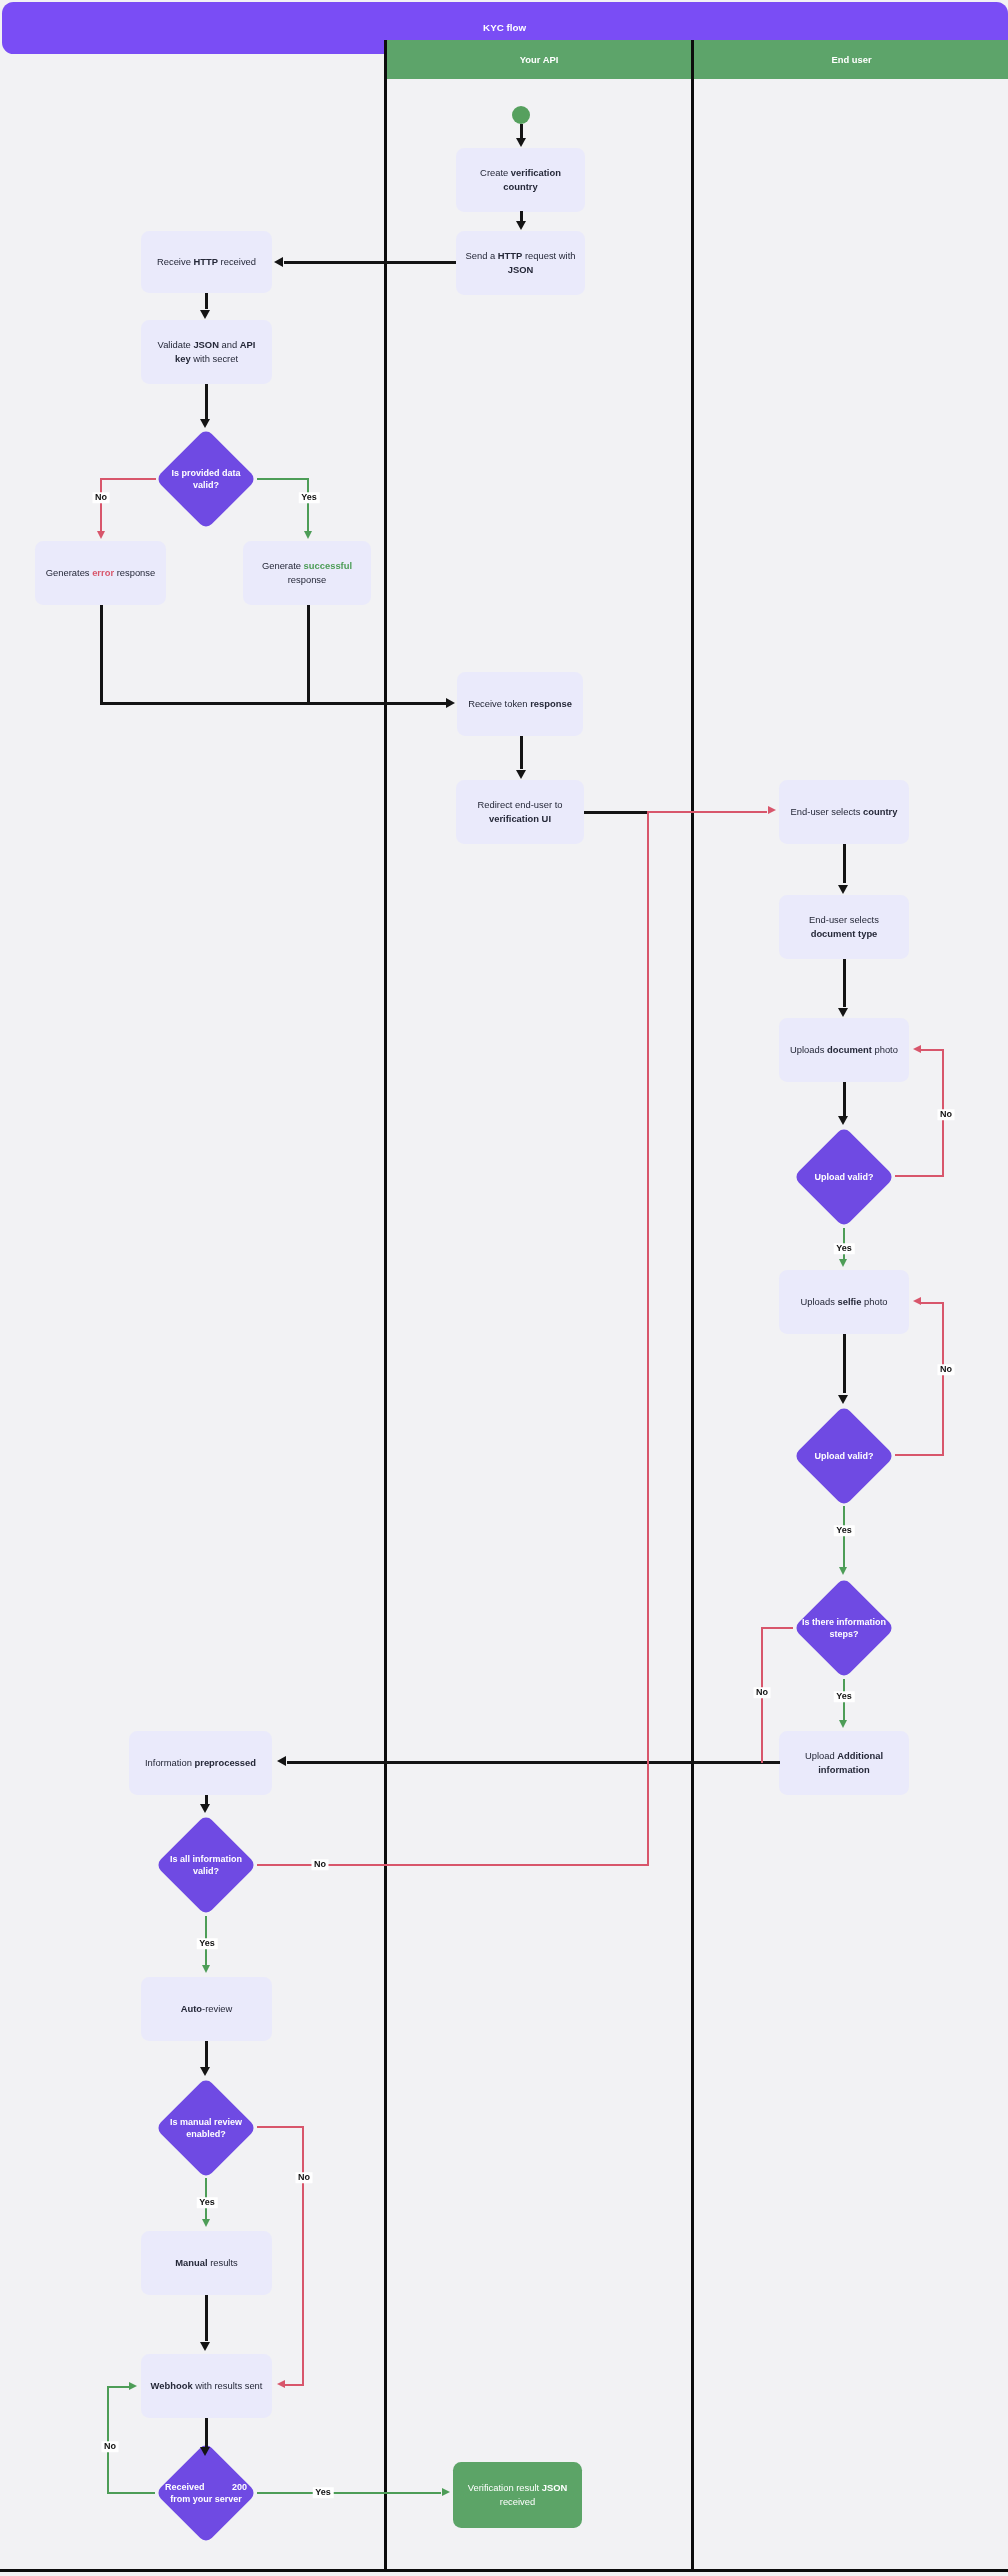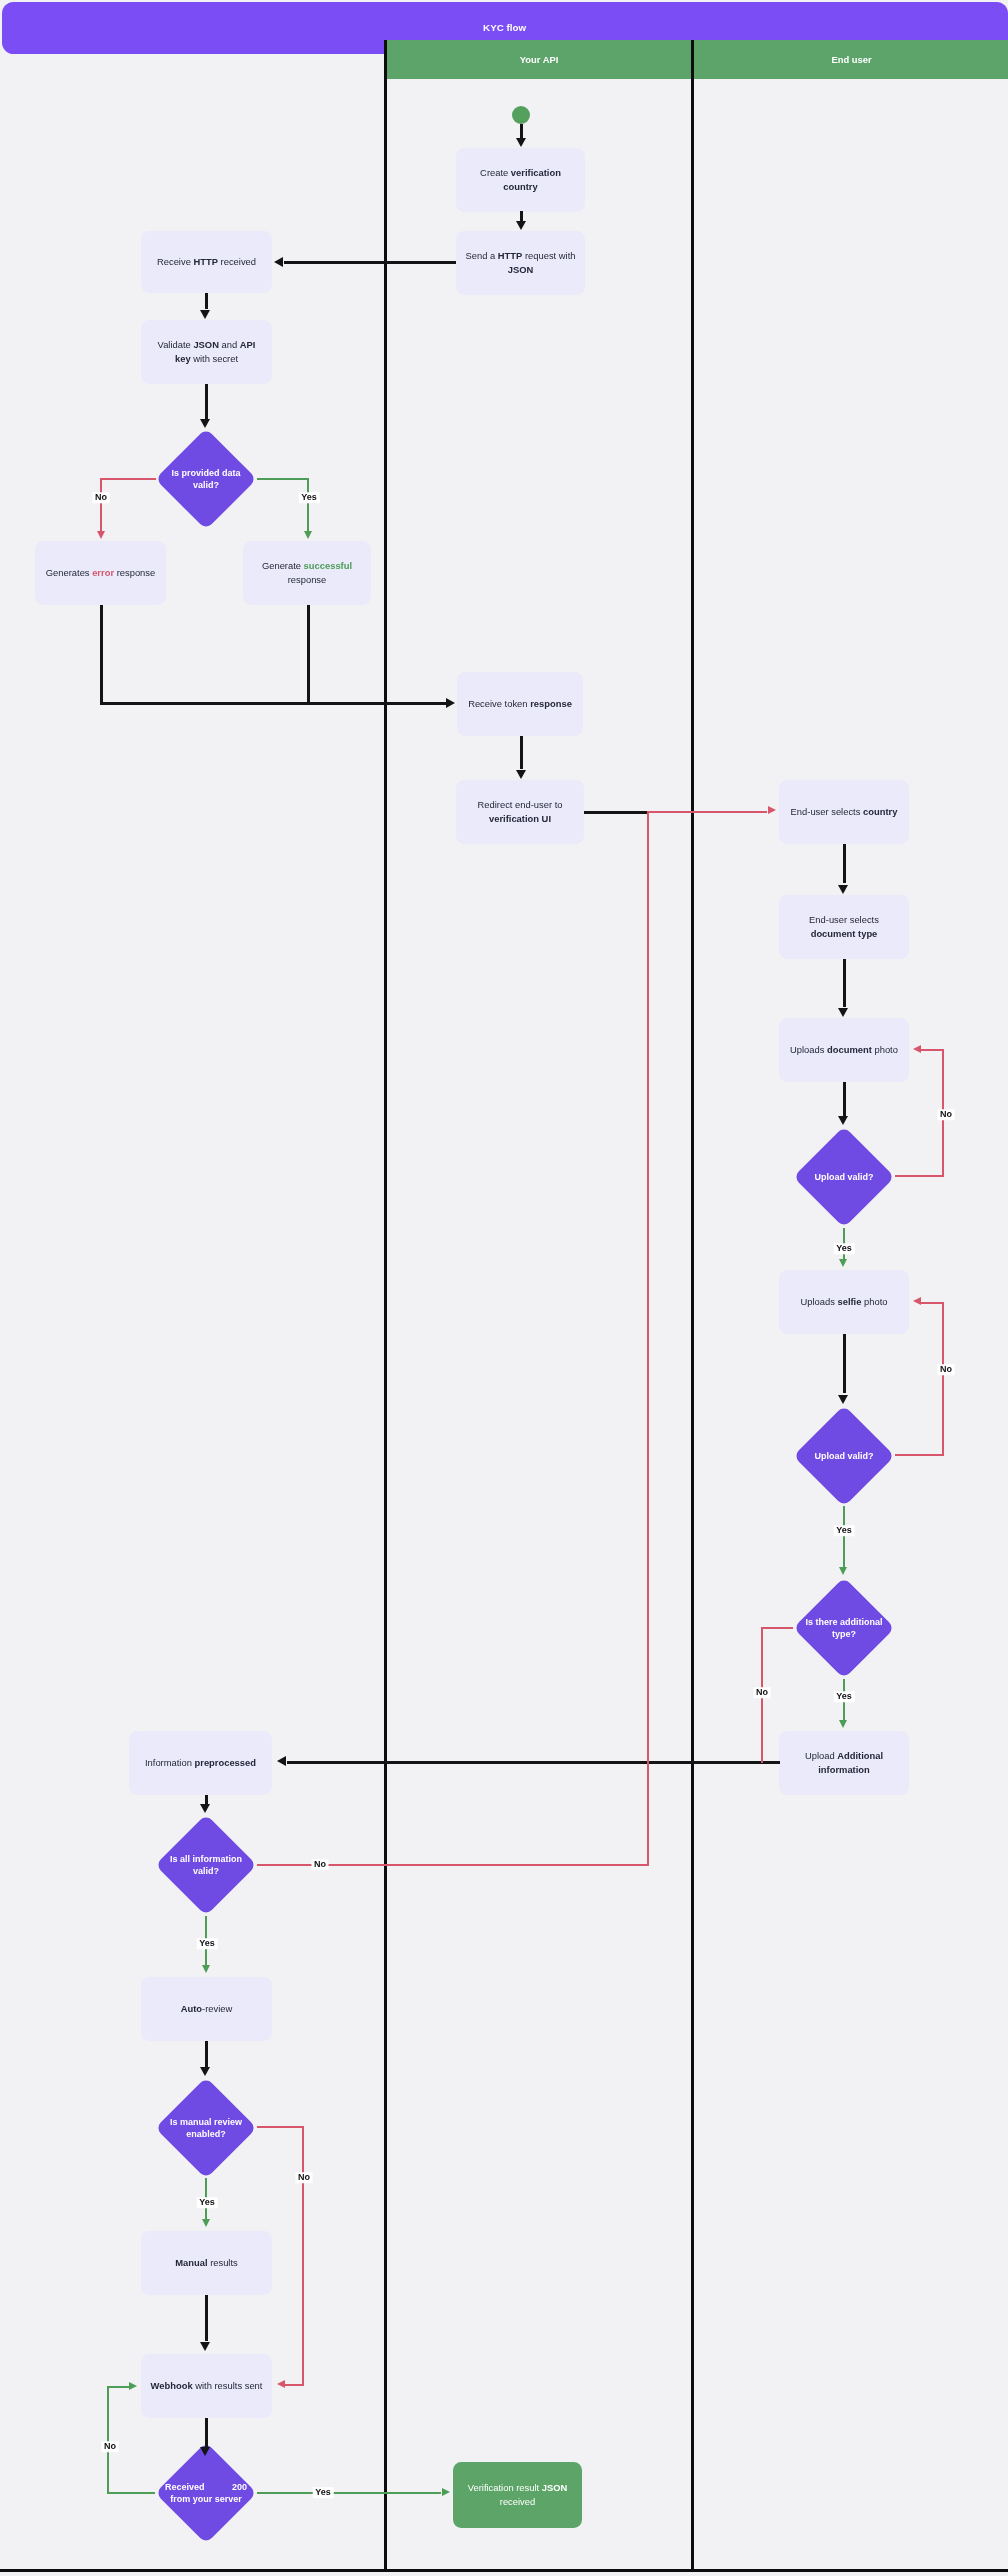--- a/index.html
+++ b/index.html
@@ -120,21 +120,21 @@
   <div class="dwrap" style="left:808px;top:1141px">
       <div class="dshape"></div>
       <div class="dtext"><span style="font-weight: 700;">Upload valid?</span></div>
     </div>
   <div class="dwrap" style="left:808px;top:1420px">
       <div class="dshape"></div>
       <div class="dtext"><span style="font-weight: 700;">Upload valid?</span></div>
     </div>
   <div class="dwrap" style="left:808px;top:1592px">
       <div class="dshape"></div>
-      <div class="dtext"><span style="font-weight: 700;">Is there additional type?</span></div>
+      <div class="dtext"><span style="font-weight: 700;">Is there information steps?</span></div>
     </div>
   <div class="dwrap" style="left:170px;top:1829px">
       <div class="dshape"></div>
       <div class="dtext"><span style="font-weight: 700;">Is all information valid?</span></div>
     </div>
   <div class="dwrap" style="left:170px;top:2092px">
       <div class="dshape"></div>
       <div class="dtext"><span style="font-weight: 700;">Is manual review enabled?</span></div>
     </div>
   <div class="dwrap" style="left:170px;top:2457px">

